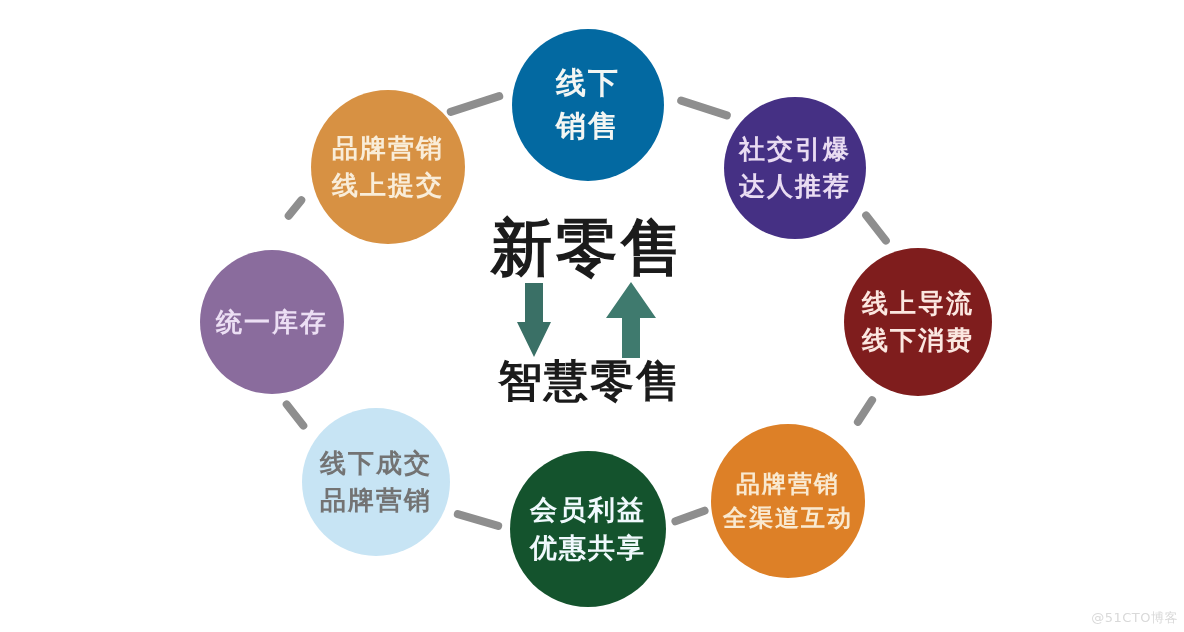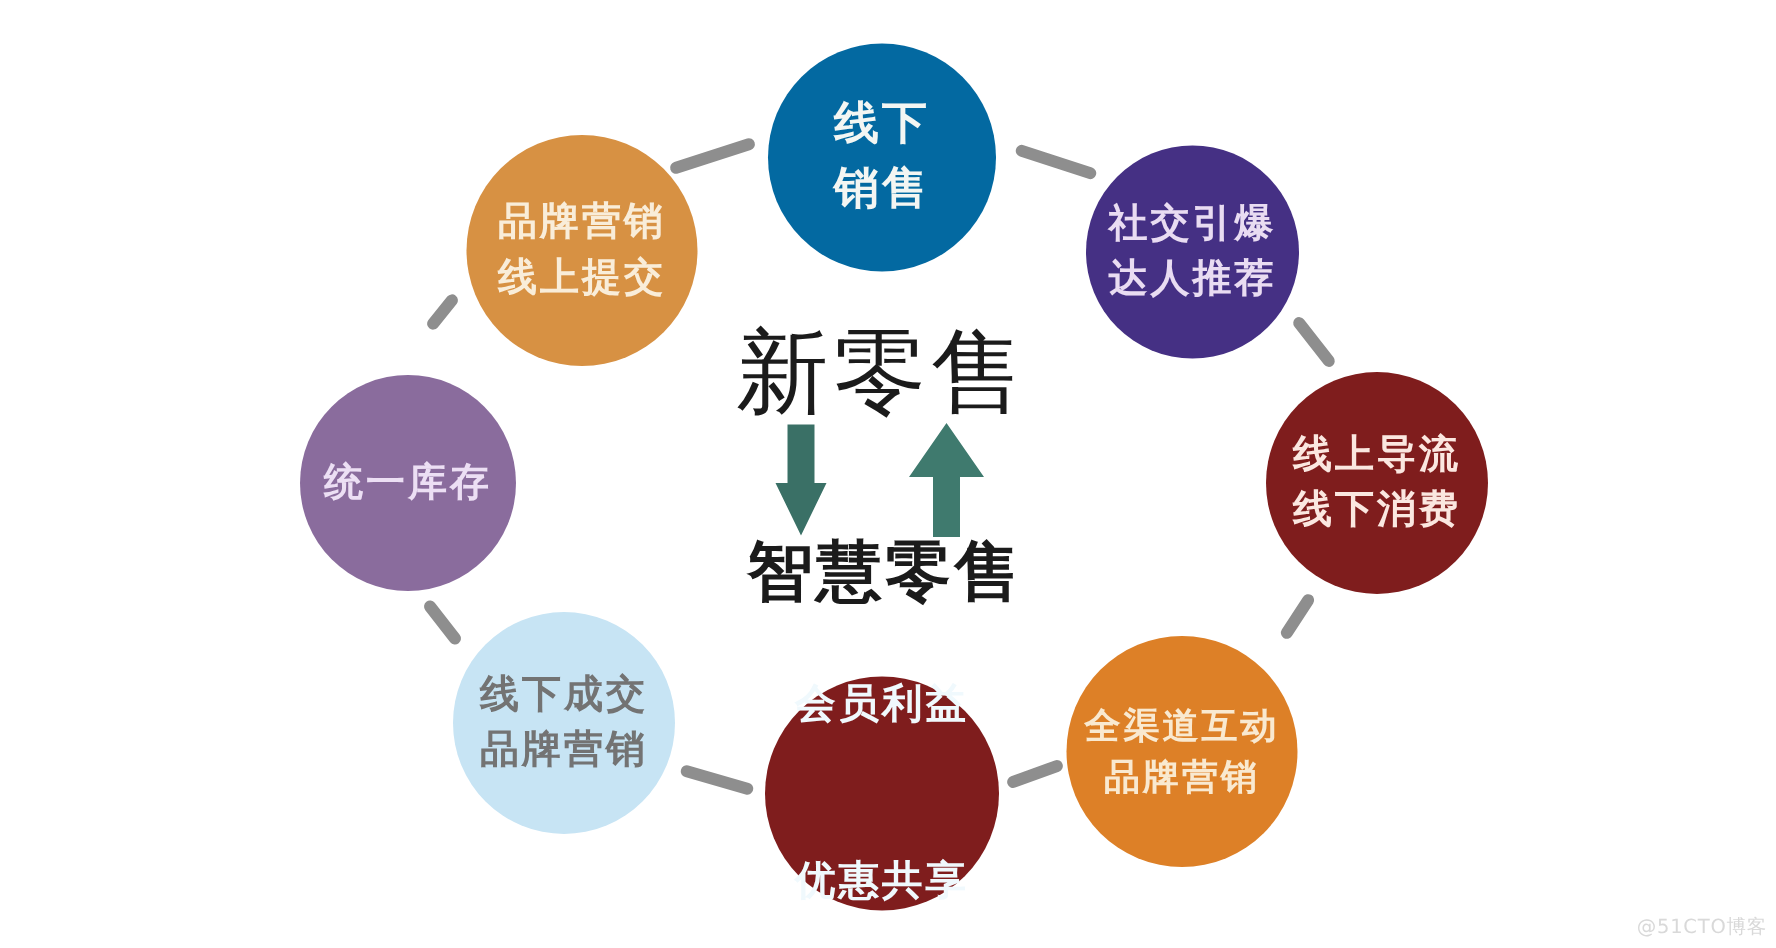--- a/index.html
+++ b/index.html
@@ -28,21 +28,21 @@
     letter-spacing: 2px;
     text-align: center;
   }
   .node-line { white-space: nowrap; }
   #new-retail-label {
     position: absolute;
     left: 438px; top: 206px;
     width: 300px;
     text-align: center;
     font-size: 62px;
-    font-weight: 400;
+    font-weight: 700;
     letter-spacing: 3px;
     white-space: nowrap;
   }
   #smart-retail-label {
     position: absolute;
     left: 418px; top: 352px;
     width: 344px;
     text-align: center;
     font-size: 44px;
     font-weight: 800;
@@ -81,24 +81,24 @@
       </div>
       <div class="node" style="left: 724px; top: 97px; height: 142px; width: 142px; background: rgb(69, 48, 132); color: rgb(233, 220, 242); font-size: 26px; align-items: center;">
         <div class="node-line">社交引爆</div>
         <div class="node-line">达人推荐</div>
       </div>
       <div class="node" style="left: 844px; top: 248px; height: 148px; width: 148px; background: #7f1d1d; color: rgb(251, 231, 224); font-size: 26px;">
         <div class="node-line">线上导流</div>
         <div class="node-line">线下消费</div>
       </div>
       <div class="node" style="left: 711px; top: 424px; height: 154px; width: 154px; background: rgb(221, 128, 39); color: rgb(249, 233, 208); font-size: 24px;">
+        <div class="node-line">品牌营销</div>
         <div class="node-line">全渠道互动</div>
-        <div class="node-line">品牌营销</div>
       </div>
-      <div class="node" style="left: 510px; top: 451px; height: 156px; width: 156px; background: #7f1d1d; color: rgb(240, 249, 253); font-size: 27px; justify-content: space-between;">
+      <div class="node" style="left: 510px; top: 451px; height: 156px; width: 156px; background: #14532d; color: rgb(240, 249, 253); font-size: 27px;">
         <div class="node-line">会员利益</div>
         <div class="node-line">优惠共享</div>
       </div>
       <div class="node" style="left: 302px; top: 408px; height: 148px; width: 148px; background: rgb(199, 228, 244); color: #737373; font-size: 26px;">
         <div class="node-line">线下成交</div>
         <div class="node-line">品牌营销</div>
       </div>
       <div class="node" style="left: 200px; top: 250px; height: 144px; width: 144px; background: rgb(138, 108, 157); color: rgb(236, 223, 244); font-size: 26px;">
         <div class="node-line">统一库存</div>
       </div>

